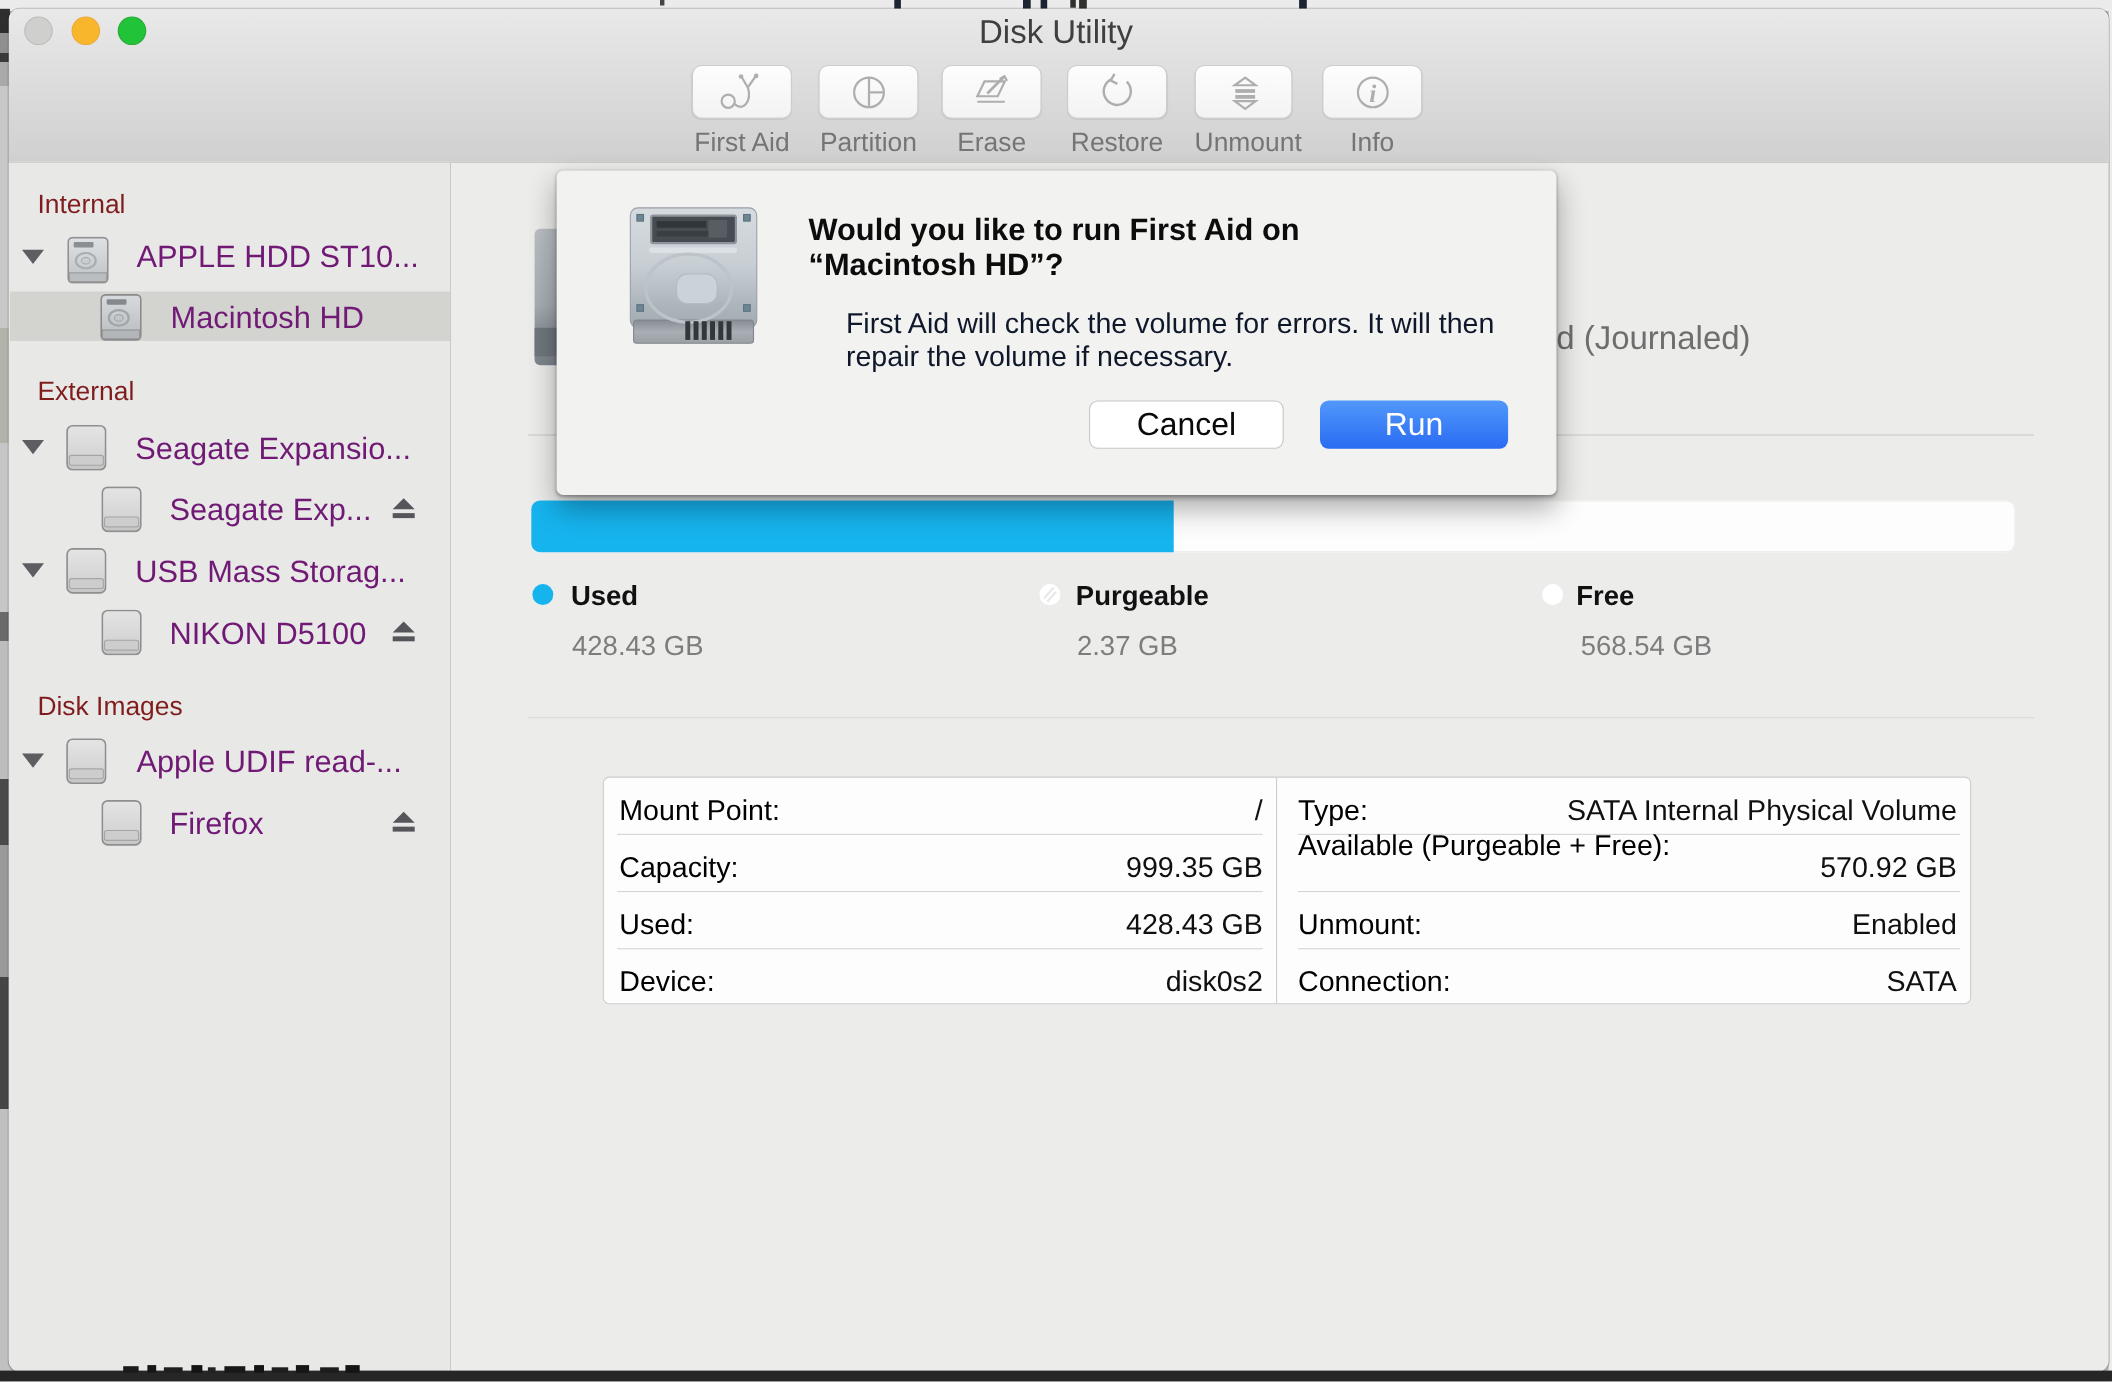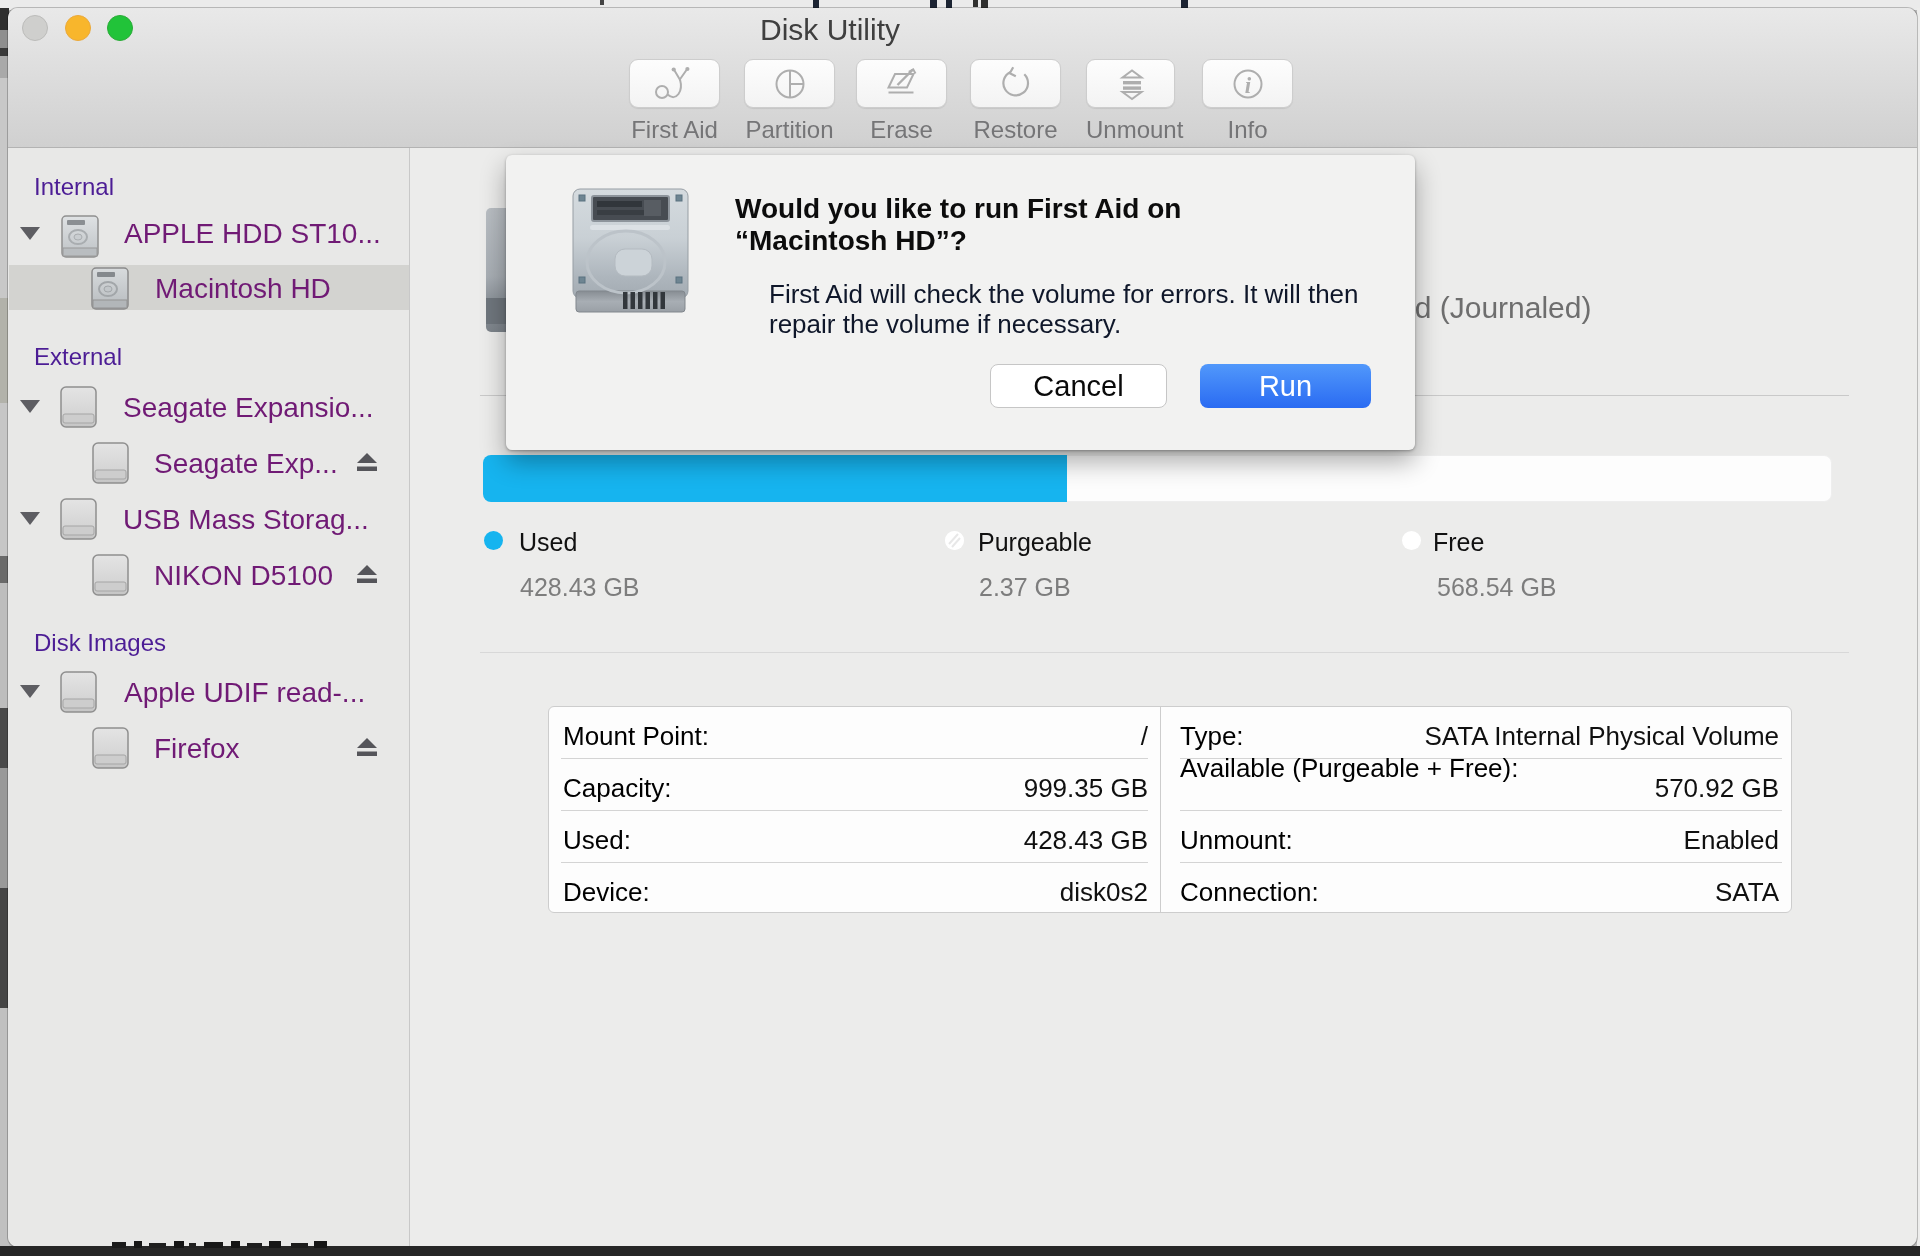--- a/index.html
+++ b/index.html
@@ -56,21 +56,21 @@
      overflow:hidden;box-shadow:0 0 0 1px rgba(0,0,0,.22);background:#ececeb"></div>
 
 <div class="abs" style="left:8px;top:8px;width:1909px;height:140px;border-radius:10px 10px 0 0;
      background:linear-gradient(180deg,#e9e9e9 0%,#dbdbdb 55%,#d0d0d0 100%);
      border-bottom:1px solid #b3b3b3;box-sizing:border-box"></div>
 
 <div class="abs" style="left:22px;top:15px;width:26px;height:26px;border-radius:50%;background:#cfcfcd;border:1px solid #bcbcba;box-sizing:border-box"></div>
 <div class="abs" style="left:65px;top:15px;width:26px;height:26px;border-radius:50%;background:#f8b62c;border:1px solid #eba93a;box-sizing:border-box"></div>
 <div class="abs" style="left:107px;top:15px;width:26px;height:26px;border-radius:50%;background:#21c339;border:1px solid #29ab36;box-sizing:border-box"></div>
 
-<div class="abs" style="left:760px;top:13px;width:400px;font-size:30px;line-height:33px;color:#3f3f3f;font-weight:400">Disk Utility</div>
+<div class="abs" style="left:760px;top:13px;width:400px;text-align:center;font-size:30px;line-height:33px;color:#3f3f3f;font-weight:400">Disk Utility</div>
 
 <style>
  .tbtn{position:absolute;top:59px;height:49px;border-radius:9px;
    background:linear-gradient(180deg,#fdfdfd,#f3f3f3);
    border:1px solid #cdcdcd;box-sizing:border-box;
    box-shadow:0 1px 1px rgba(0,0,0,.08)}
  .tlabel{position:absolute;top:116px;font-size:24px;color:#757577;text-align:center}
  .ticon{position:absolute;top:66px}
 </style>
 <div class="tbtn" style="left:629px;width:91px"></div>
@@ -131,21 +131,21 @@
 <svg class="ticon" style="left:1230px" width="36" height="36" viewBox="0 0 36 36">
  <g fill="none" stroke="#aeaeae" stroke-width="2">
   <circle cx="18" cy="18" r="13.5"></circle>
  </g>
  <text x="18" y="27" font-size="23" font-family="Liberation Serif,serif" fill="#aeaeae" text-anchor="middle" font-style="italic" font-weight="bold">i</text>
 </svg>
 
 <div class="abs" style="left:8px;top:148px;width:402px;height:1098px;background:#e8e8e7;border-right:1px solid #c8c8c8;box-sizing:border-box;border-radius:0 0 0 10px"></div>
 <div id="sidebar">
 <style>
- .shead{position:absolute;font-size:24px;color:#4c1d95;font-weight:500}
+ .shead{position:absolute;font-size:24px;color:#7f1d1d;font-weight:500}
  .sitem{position:absolute;font-size:28px;line-height:32px;color:#701a75;white-space:nowrap}
  .tri{position:absolute;width:0;height:0;border-left:10px solid transparent;border-right:10px solid transparent;border-top:13px solid #5d5d62}
  .eject{position:absolute;width:24px;height:20px}
 </style>
 <div class="shead" style="left:34px;top:173px">Internal</div>
 
 <div class="tri" style="left:20px;top:227px"></div>
 <svg class="abs" style="left:61px;top:215px" width="38" height="43" viewBox="0 0 38 43">
   <rect x="1" y="1" width="36" height="41" rx="4" fill="url(#sdg1)" stroke="#909090" stroke-width="1.5"></rect>
   <defs>
@@ -239,21 +239,21 @@
 <svg class="eject" style="left:355px;top:737px" viewBox="0 0 24 20">
   <path d="M2 11 L12 1 L22 11 Z" fill="#55555a"></path>
   <rect x="2" y="14.5" width="20" height="4.5" fill="#55555a"></rect>
 </svg>
 </div>
 
 <div id="main">
 <style>
  .tlbl{position:absolute;font-size:26px;line-height:30px;color:#000000}
  .tval{position:absolute;font-size:26px;line-height:30px;color:#101010;text-align:right}
- .leg{position:absolute;font-size:25px;font-weight:normal;color:#111}
+ .leg{position:absolute;font-size:25px;font-weight:bold;color:#111}
  .legv{position:absolute;font-size:25px;color:#7d7d7d}
 </style>
 
 <div class="abs" style="left:486px;top:208px;width:21px;height:124px;border-radius:5px 0 0 5px;
   background:linear-gradient(180deg,#b9bec3 0%,#a8aeb4 55%,#888f96 78%,#7d848b 100%)"></div>
 <div class="abs" style="left:486px;top:298px;width:21px;height:26px;background:#6f767d"></div>
 
 <div class="abs" style="left:1398px;top:291px;font-size:30px;line-height:33px;color:#6e6e6e">ed (Journaled)</div>
 
 <div class="abs" style="left:480px;top:395px;width:1369px;height:1px;background:#c9c9c9"></div>

